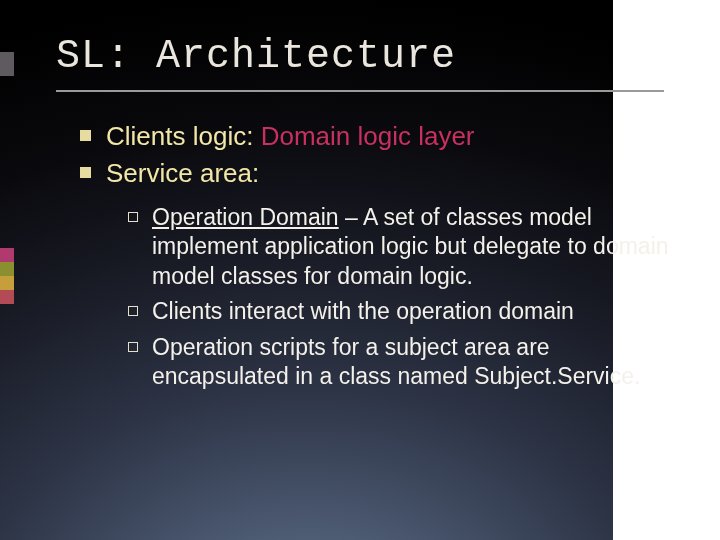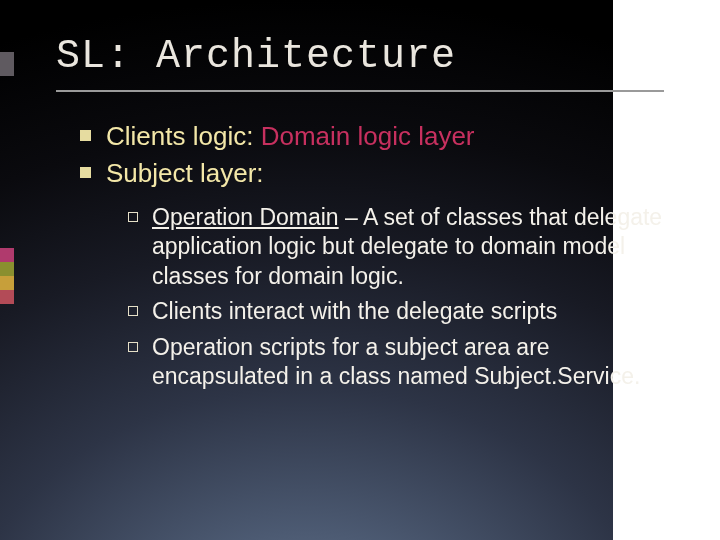--- a/index.html
+++ b/index.html
@@ -128,27 +128,27 @@
   <div class="title">SL: Architecture</div>
   <div class="title-rule"></div>
 
   <div class="content">
     <ul class="lvl1">
       <li>
         <span>Clients logic:</span>
         <span class="hi">Domain logic layer</span>
       </li>
       <li>
-        <span>Subject layer:</span>
+        <span>Service area:</span>
         <ul class="lvl2">
           <li>
-            <span class="under">Operation Domain</span><span> – A set of classes that delegate application logic but delegate to domain model classes for domain logic.</span>
+            <span class="under">Operation Domain</span><span> – A set of classes model implement application logic but delegate to domain model classes for domain logic.</span>
           </li>
           <li>
-            <span>Clients interact with the delegate scripts</span>
+            <span>Clients interact with the operation domain</span>
           </li>
           <li>
             <span>Operation scripts for a subject area are encapsulated in a class named Subject.Service.</span>
           </li>
         </ul>
       </li>
     </ul>
   </div>
 </div>
 

